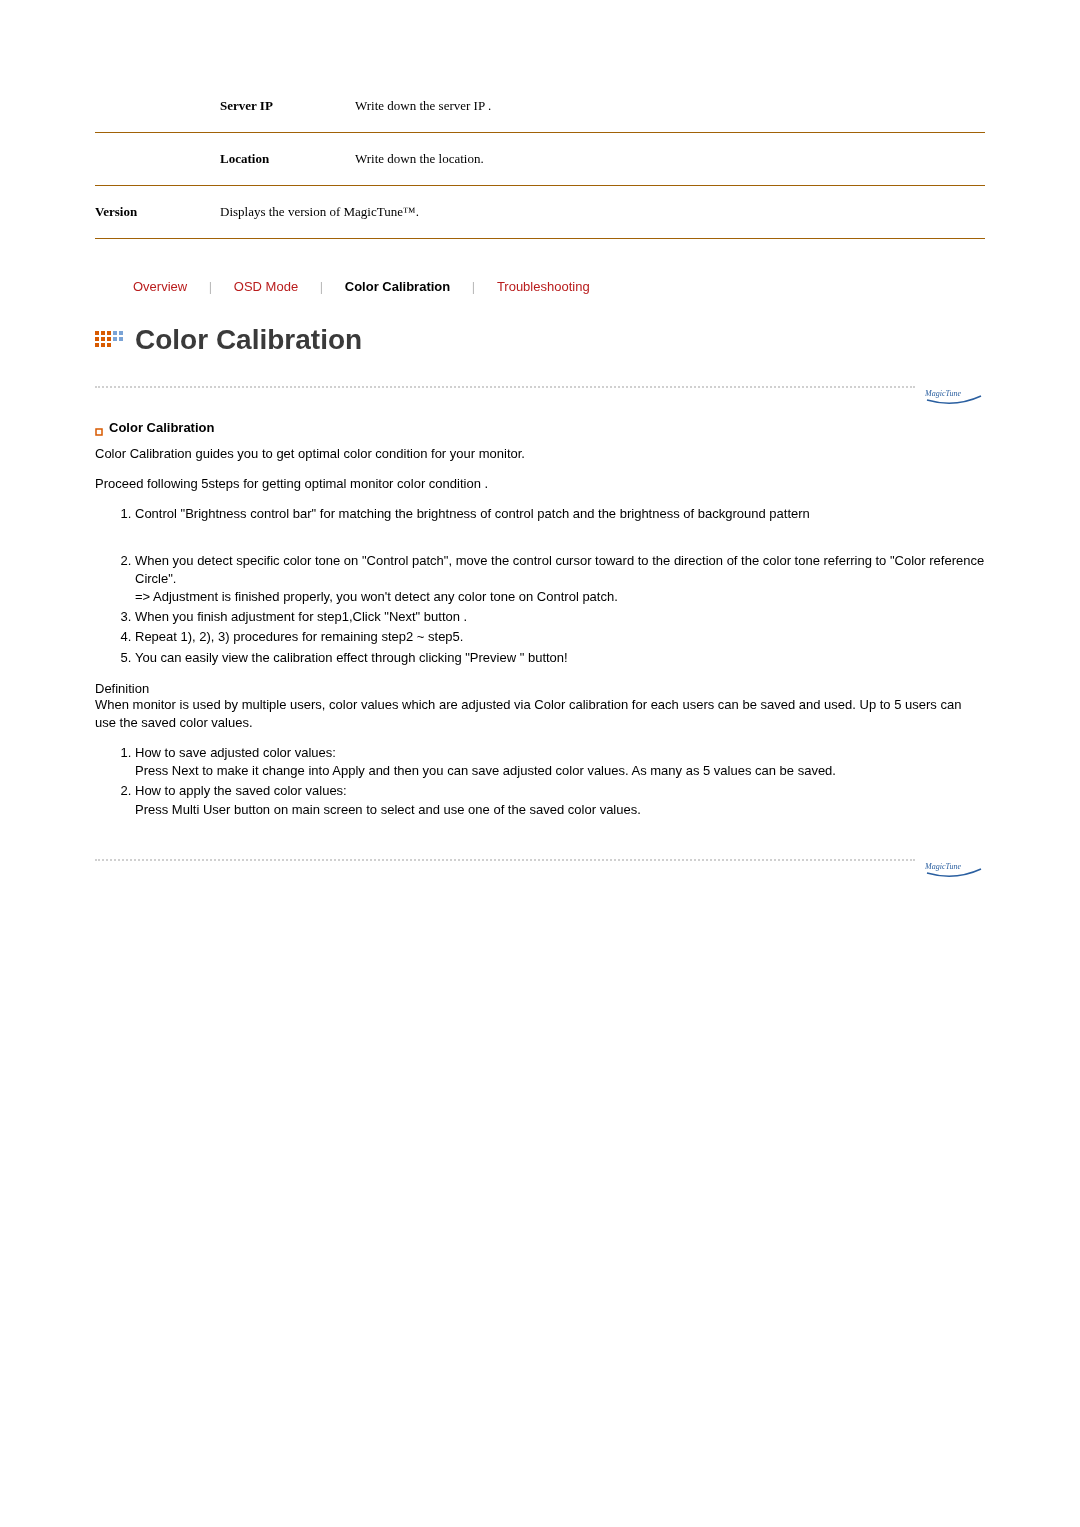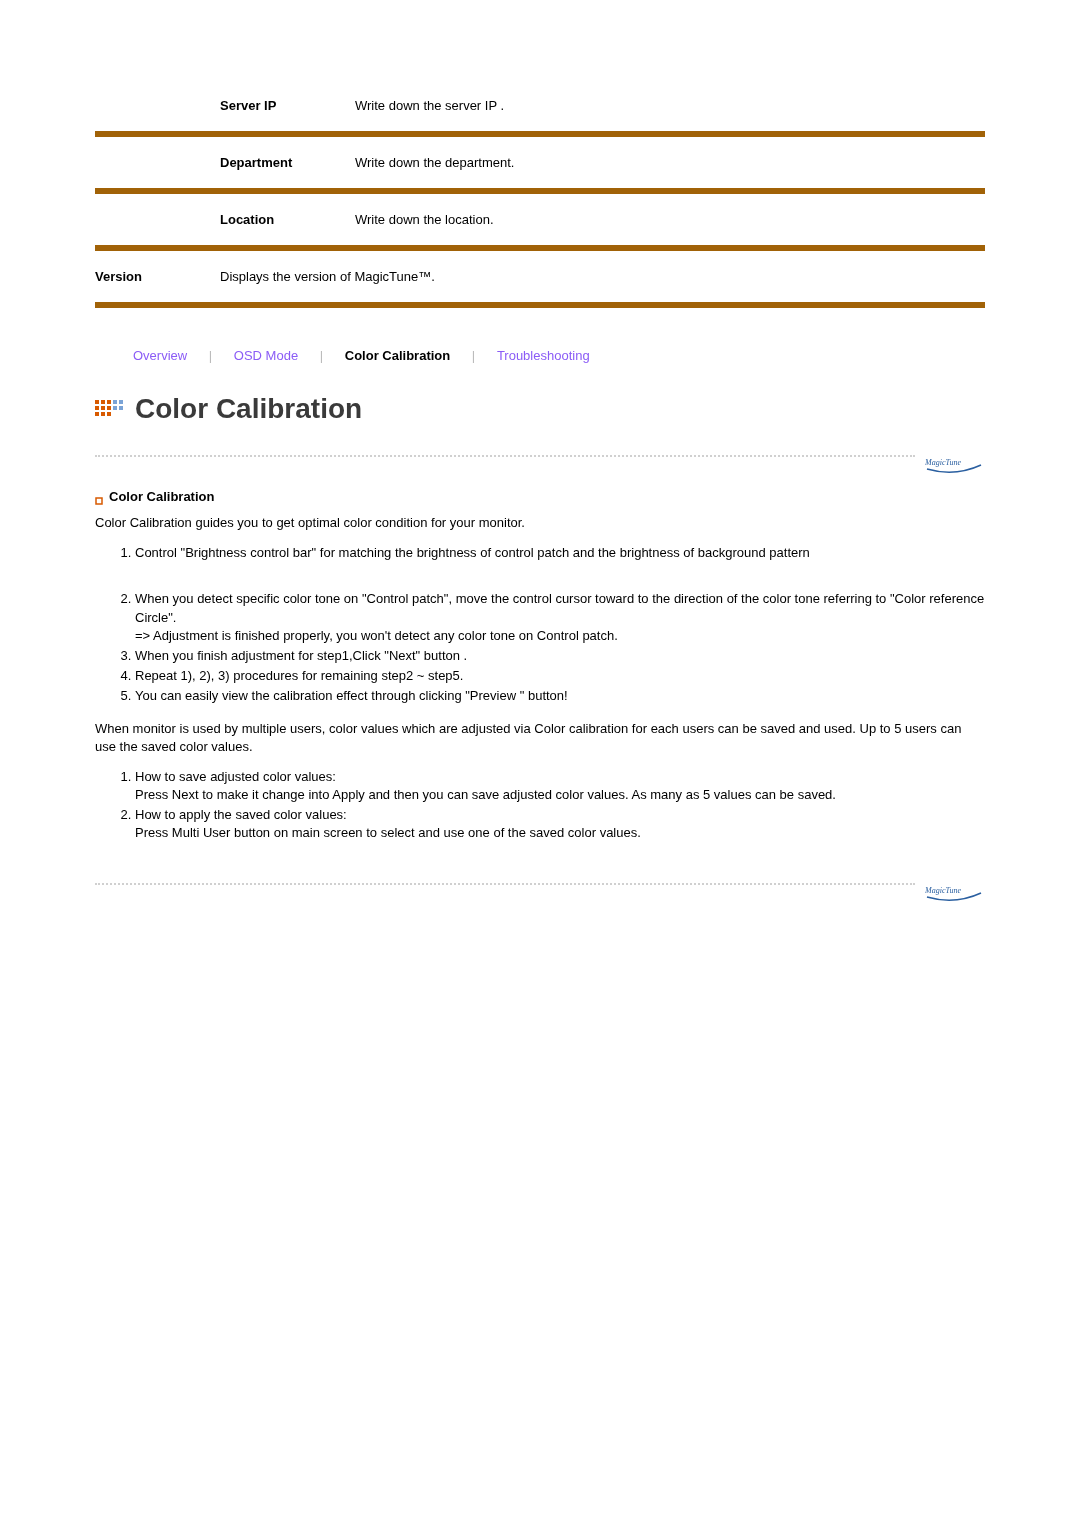--- a/index.html
+++ b/index.html
@@ -13,22 +13,23 @@
   }
   .page {
     padding: 80px 95px 40px 95px;
   }
   .info-table {
     width: 100%;
     border-collapse: collapse;
   }
   .info-table td {
     padding: 18px 0;
-    border-bottom: 6px solid #a16207;
+    border-bottom: 1px solid #a16207;
     vertical-align: top;
+    font-family: Liberation Serif, serif;
   }
   .info-table .col-spacer {
     width: 125px;
   }
   .info-table .col-label {
     width: 135px;
     font-weight: bold;
   }
   .info-table .col-desc {
     font-weight: normal;
@@ -40,21 +41,21 @@
 
   .tabs {
     margin: 40px 0 30px 0;
     text-align: left;
     color: #888888;
     padding-left: 20px;
   }
   .tabs .tab {
     display: inline-block;
     margin: 0 18px;
-    color: #8b5cf6;
+    color: #b91c1c;
   }
   .tabs .sep {
     color: #bbbbbb;
   }
   .tabs .active {
     color: #000000;
     font-weight: bold;
   }
 
   .section-title-row {
@@ -117,25 +118,20 @@
 <body>
 
 <div class="page">
 
   <table class="info-table">
     <tbody>
         <tr>
       <td class="col-spacer"></td>
       <td class="col-label">Server IP</td>
       <td class="col-desc">Write down the server IP .</td>
-    </tr>
-    <tr>
-      <td class="col-spacer"></td>
-      <td class="col-label">Department</td>
-      <td class="col-desc">Write down the department.</td>
     </tr>
     <tr>
       <td class="col-spacer"></td>
       <td class="col-label">Location</td>
       <td class="col-desc">Write down the location.</td>
     </tr>
     <tr class="version-row">
       <td class="col-label-version">Version</td>
       <td class="col-desc" colspan="2">Displays the version of MagicTune™.</td>
     </tr>
@@ -190,31 +186,33 @@
   <div class="sub-heading">
     <span class="bullet-icon">
       <svg width="8" height="8" viewBox="0 0 8 8">
           <rect x="1" y="1" width="6" height="6" fill="none" stroke="#d85a00" stroke-width="1.5"></rect>
         </svg>
     </span>
     <span>Color Calibration</span>
   </div>
 
   <div class="body-text">Color Calibration guides you to get optimal color condition for your monitor.</div>
+  <div class="body-text">Proceed following 5steps for getting optimal monitor color condition .</div>
 
   <ol>
     <li>Control "Brightness control bar" for matching the brightness of control patch and the brightness of background pattern</li>
     <li style="white-space:pre-line;margin-top:28px;">When you detect specific color tone on "Control patch", move the control cursor toward to the direction of the color tone referring to "Color reference Circle".
 =&gt; Adjustment is finished properly, you won't detect any color tone on Control patch.</li>
     <li>When you finish adjustment for step1,Click "Next" button .</li>
     <li>Repeat 1), 2), 3) procedures for remaining step2 ~ step5.</li>
     <li>You can easily view the calibration effect through clicking "Preview " button!</li>
   </ol>
 
 
+  <div>Definition</div>
   <div class="body-text" style="margin-top:0;">When monitor is used by multiple users, color values which are adjusted via Color calibration for each users can be saved and used. Up to 5 users can use the saved color values.</div>
 
   <ol>
     <li style="white-space:pre-line;">How to save adjusted color values:
 Press Next to make it change into Apply and then you can save adjusted color values. As many as 5 values can be saved.</li>
     <li style="white-space:pre-line;">How to apply the saved color values:
 Press Multi User button on main screen to select and use one of the saved color values.</li>
   </ol>
 
   <div class="dotted-divider" style="margin-top:40px;">

